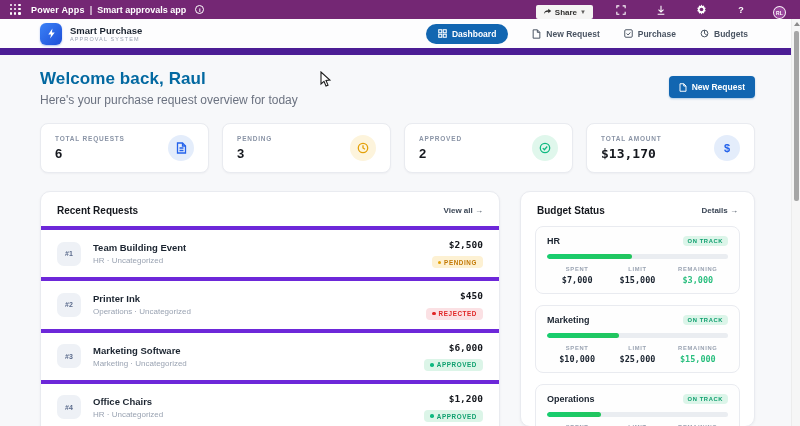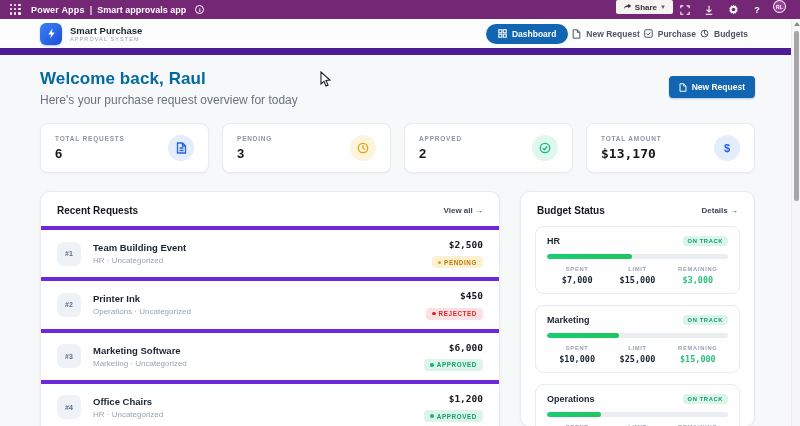--- a/index.html
+++ b/index.html
@@ -16,21 +16,21 @@
   .topbar {
     height:19px; background:#742774; display:flex; align-items:center;
     padding:0 8px; color:#fff; position:relative; z-index:5;
   }
   .waffle { width:11px; height:11px; display:grid; grid-template-columns:repeat(3,1fr); gap:1.5px; margin:0 10px 0 2px; cursor:pointer; }
   .waffle i { background:#fff; border-radius:50%; width:2.2px; height:2.2px; }
   .tb-brand { font-size:9px; font-weight:bold; letter-spacing:.2px; }
   .tb-sep { margin:0 5px; font-size:9px; opacity:.85; font-weight:bold; }
   .tb-app { font-size:9px; font-weight:bold; }
   .tb-info { width:9px; height:9px; border:1px solid #fff; border-radius:50%; font-size:6px; display:flex; align-items:center; justify-content:center; margin-left:9px; font-weight:bold; }
-  .tb-right { margin-left:auto; display:flex; align-items:flex-start; gap:0; }
+  .tb-right { margin-left:auto; display:flex; align-items:flex-end; gap:16px; }
   .share-btn {
     background:#f5f4f3; color:#323130; border:none; border-radius:2px;
     height:14px; display:flex; align-items:center; gap:3px; padding:0 7px;
     font-size:8px; font-weight:bold; cursor:pointer; font-family:inherit;
   }
   .share-chev { font-size:6px; color:#605e5c; }
   .tb-icon { width:24px; height:19px; display:flex; align-items:center; justify-content:center; color:#fff; cursor:pointer; font-size:9px; }
   .avatar {
     width:13px; height:13px; border-radius:50%; background:#98439a; border:1px solid rgba(255,255,255,.95);
     color:#fff; font-size:5px; font-weight:bold; display:flex; align-items:center; justify-content:center;
@@ -43,21 +43,21 @@
     display:flex; align-items:center; padding:0 52px 0 40px;
   }
   .logo-badge {
     width:22px; height:22px; border-radius:6px;
     background:linear-gradient(135deg,#3b82f6,#1d4ed8);
     display:flex; align-items:center; justify-content:center; margin-right:8px;
     box-shadow:0 1px 2px rgba(29,78,216,.35);
   }
   .logo-title { font-size:9.5px; font-weight:bold; color:#1b2430; line-height:1.25; }
   .logo-sub { font-size:5.5px; color:#9aa3b2; letter-spacing:1.1px; }
-  .nav { margin-left:auto; display:flex; align-items:center; gap:4px; }
+  .nav { margin-left:auto; display:flex; align-items:center; gap:24px; }
   .nav-item {
     display:flex; align-items:center; gap:5px; font-size:8.5px; color:#4b5563;
     cursor:pointer; background:none; border:none; font-family:inherit; font-weight:bold;
   }
   .nav-item.active {
     background:#1266b1; color:#fff; border-radius:12px; padding:5px 12px;
   }
   .nav-item svg { flex:0 0 auto; }
 
   

